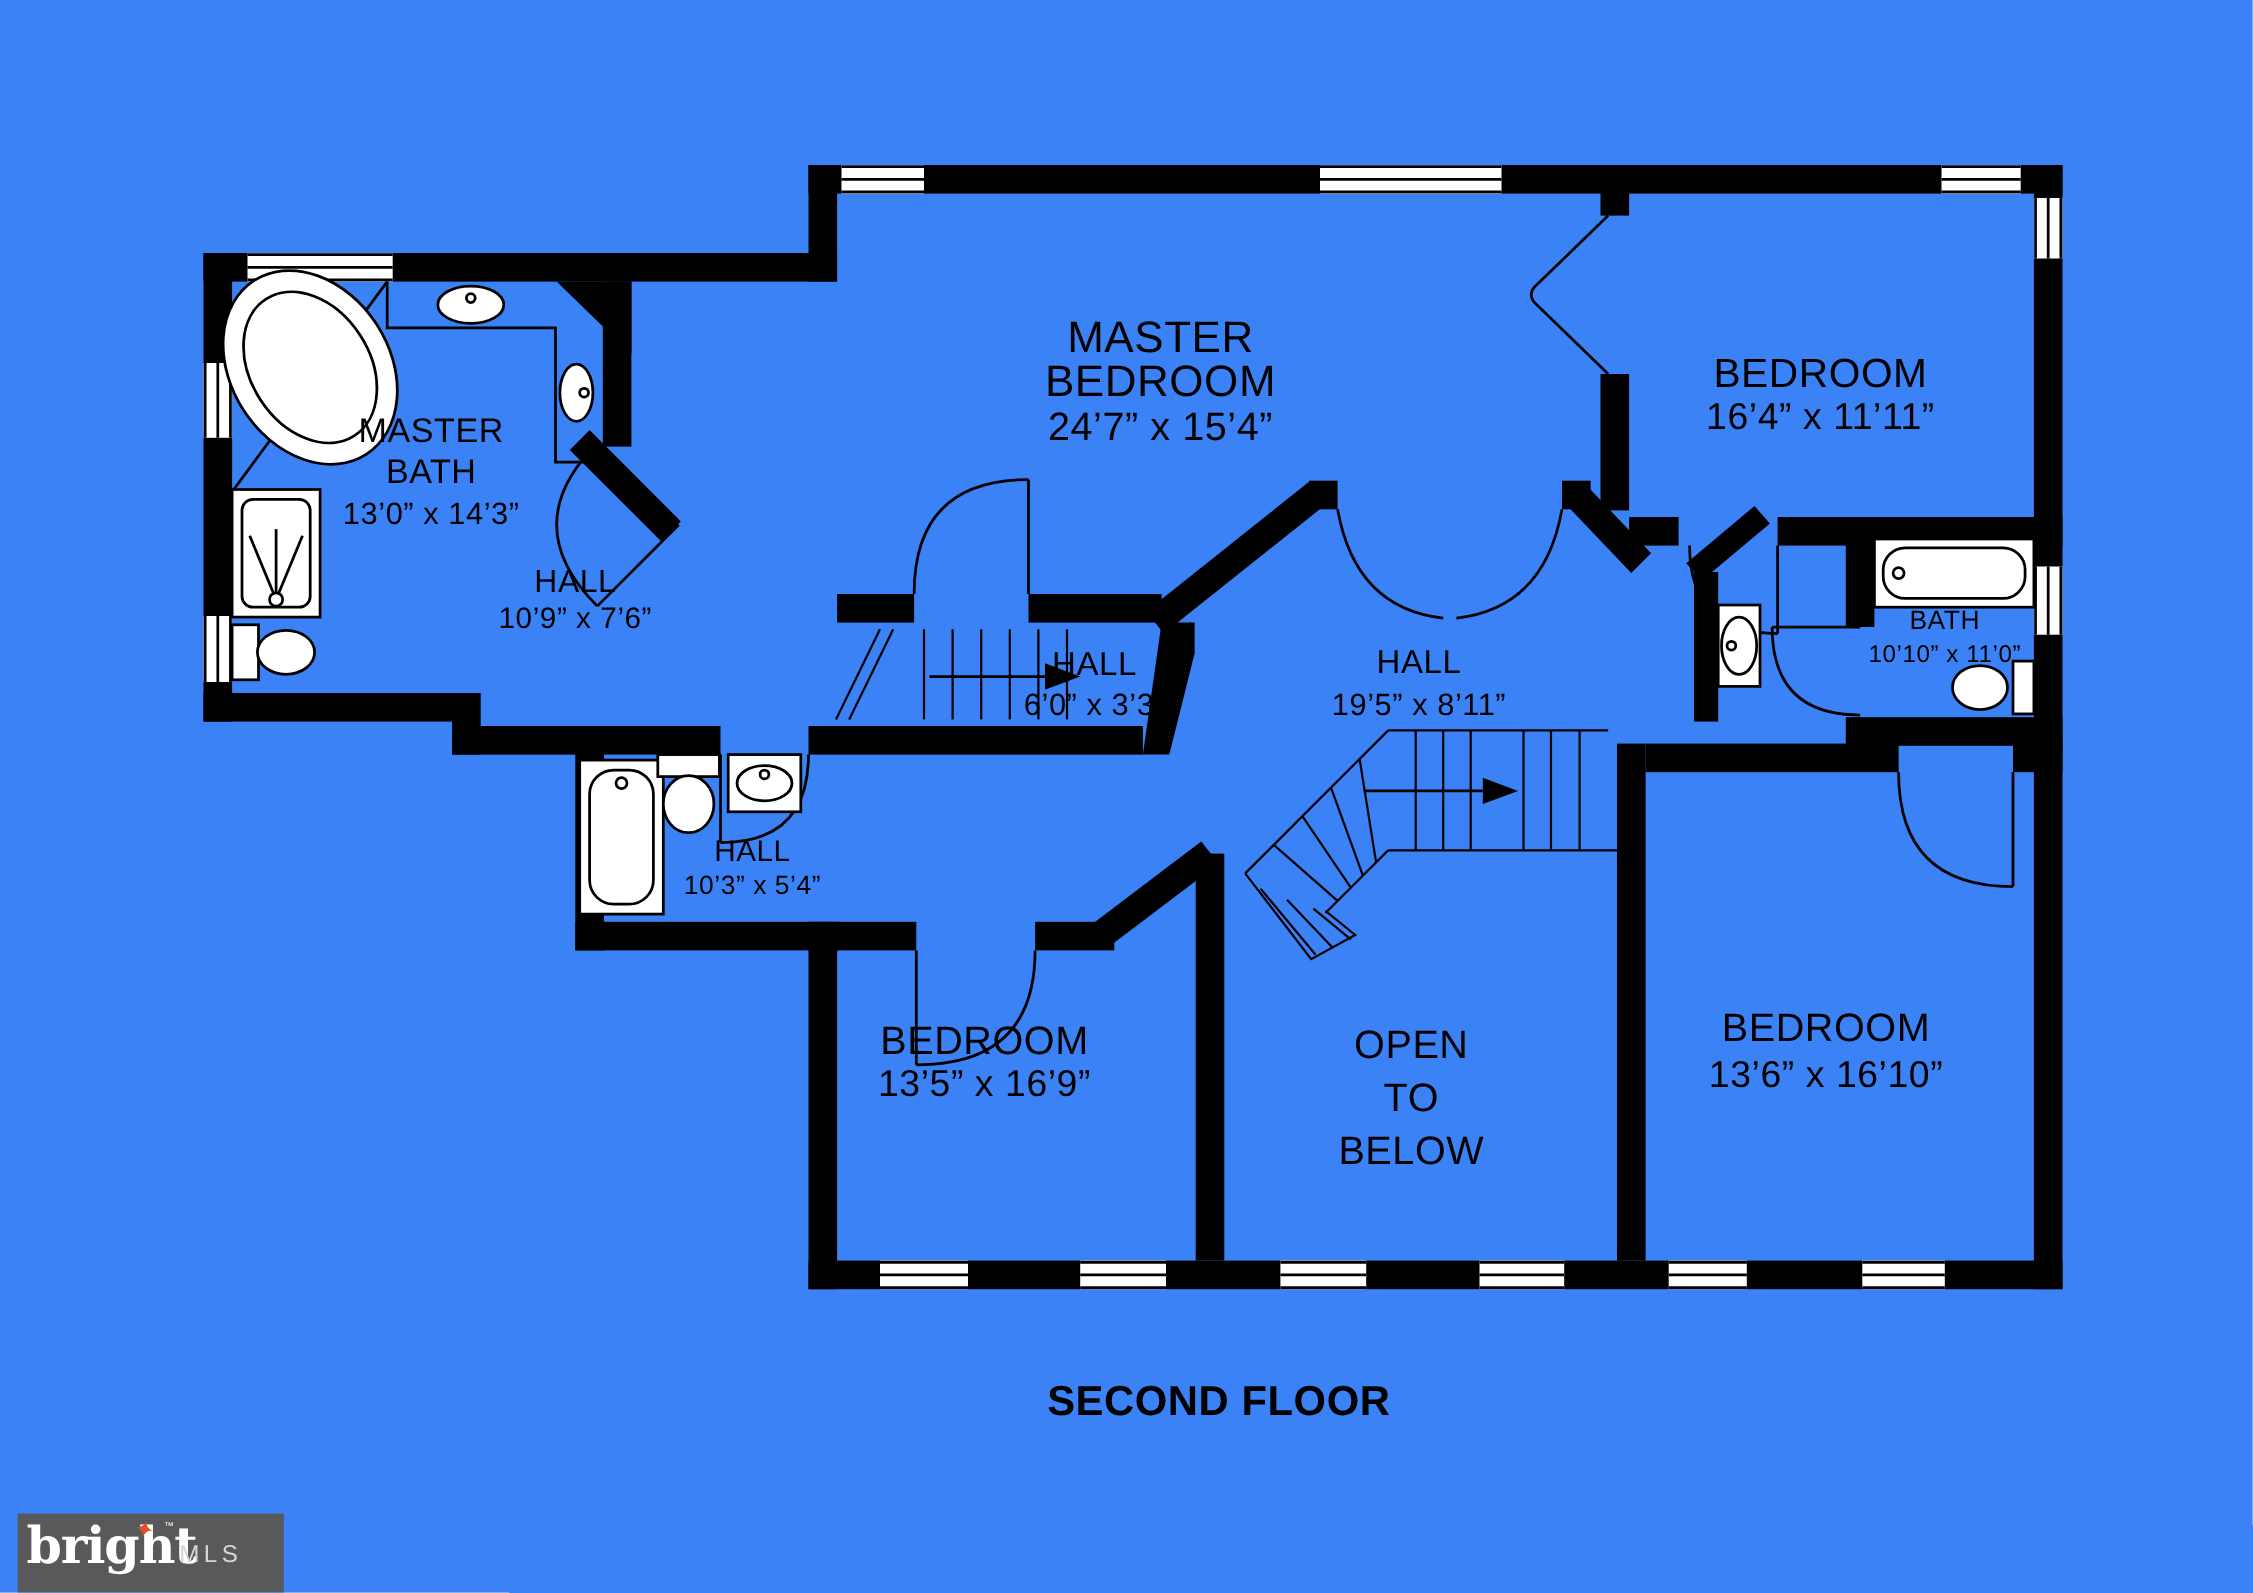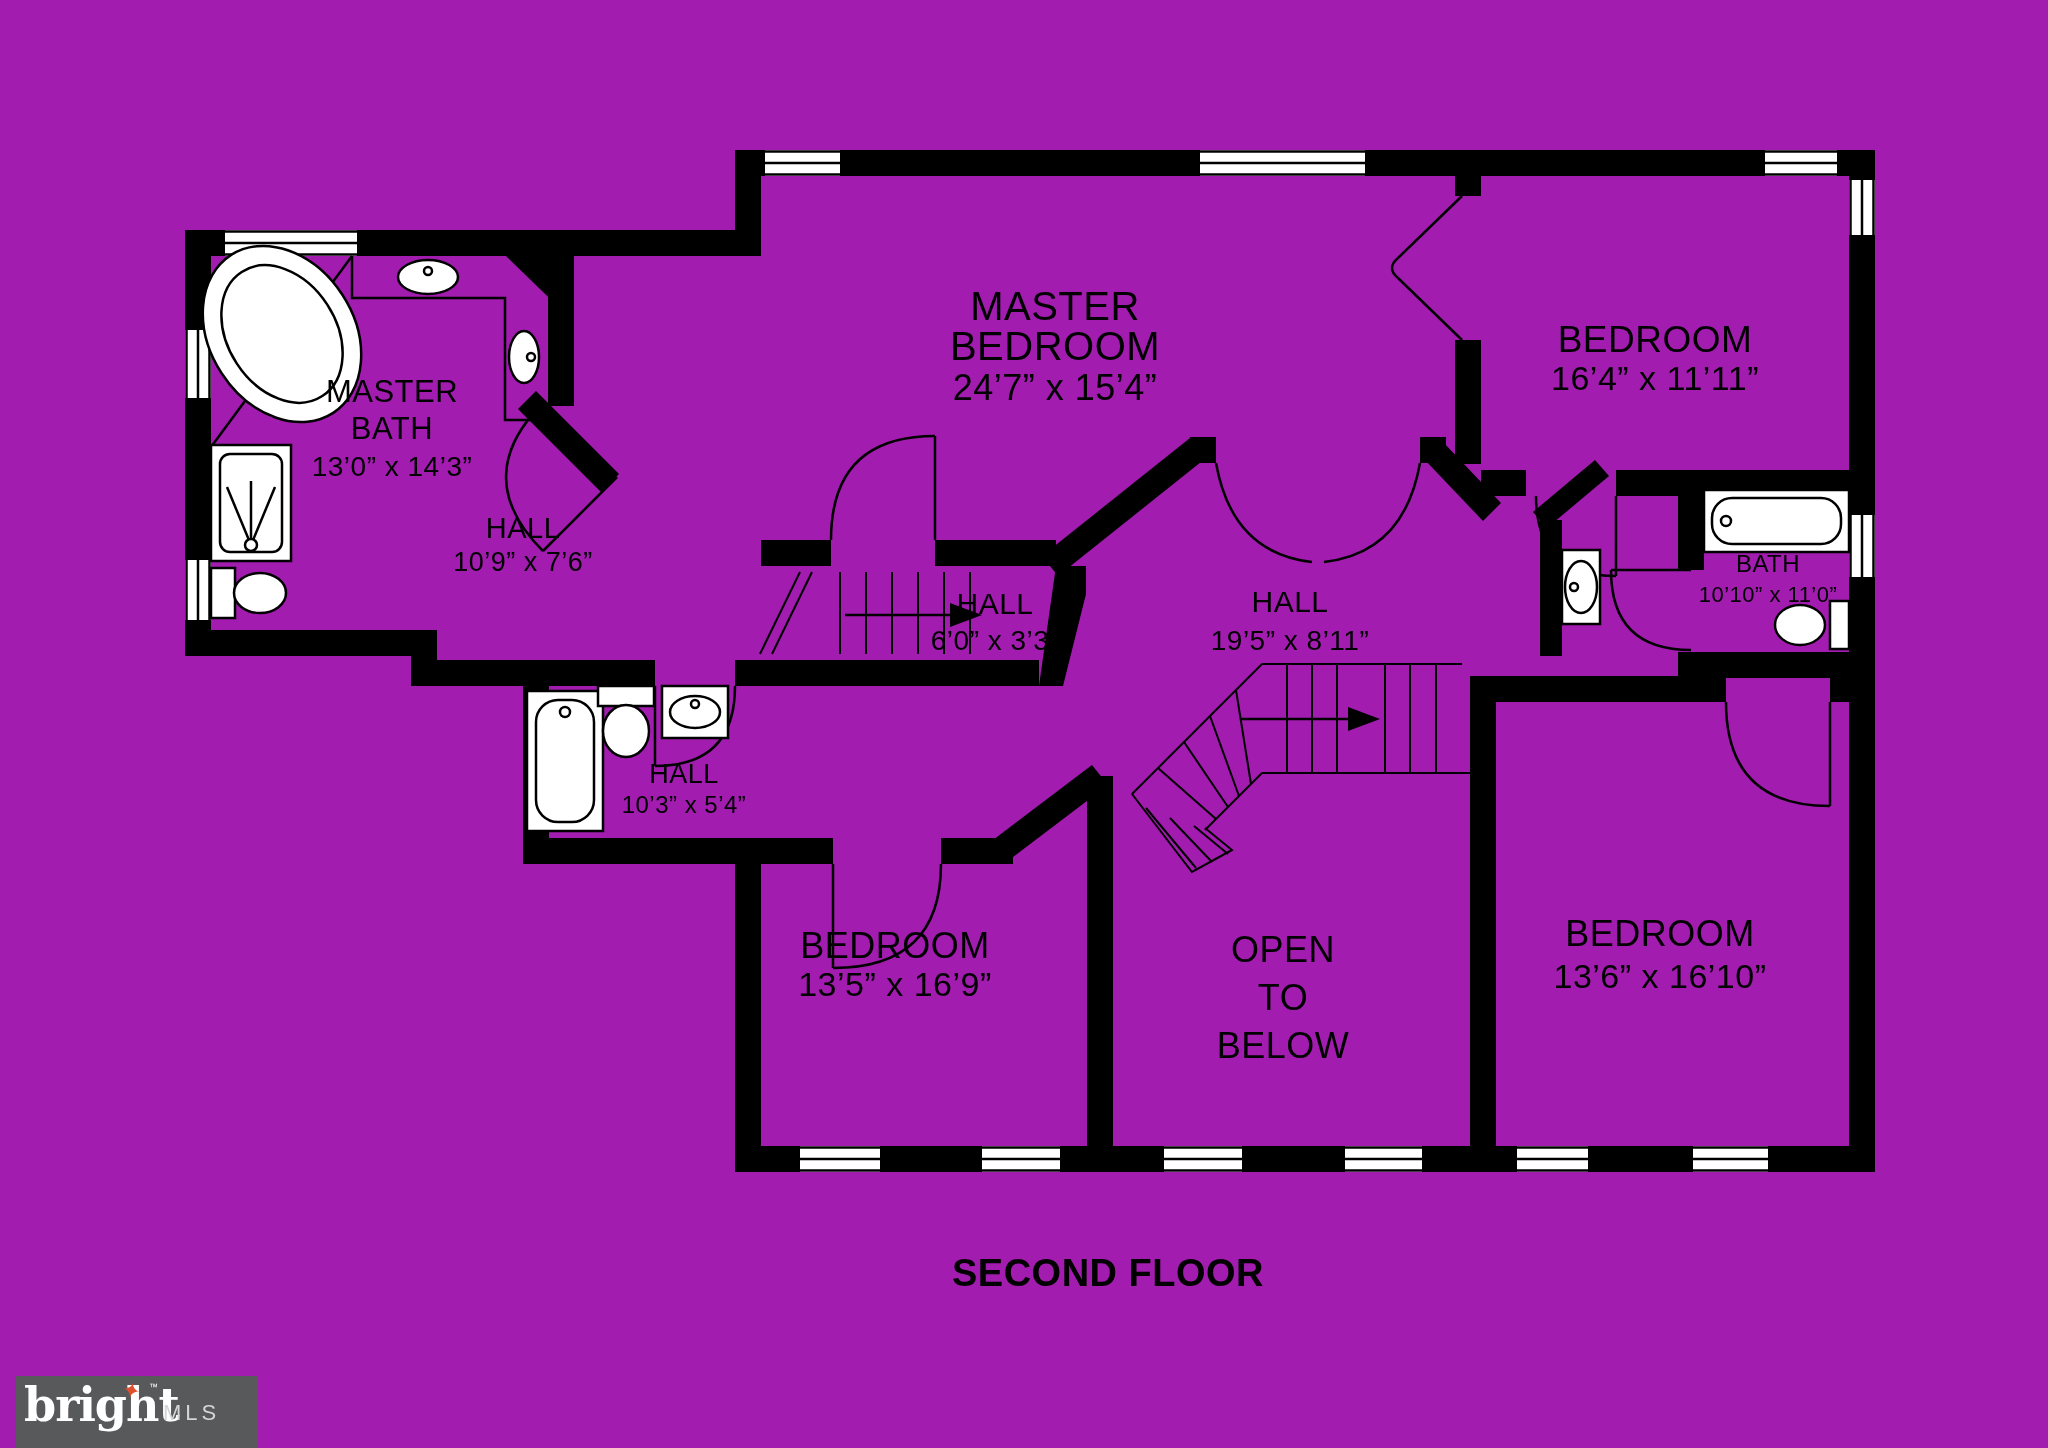--- a/index.html
+++ b/index.html
@@ -1,16 +1,16 @@
 <!DOCTYPE html>
 <html><head>
 <meta charset="utf-8">
 <style>
   html,body{margin:0;padding:0;background:#fff;}
-  .stage{position:relative;width:2048px;height:1448px;background:#a21caf;overflow:hidden;font-family:"Liberation Sans",sans-serif;}
+  .stage{position:relative;width:2048px;height:1448px;background:#3b82f6;overflow:hidden;font-family:"Liberation Sans",sans-serif;}
   .plan-svg{position:absolute;left:0;top:0;}
   text{font-family:"Liberation Sans",sans-serif;fill:#000;text-anchor:middle;letter-spacing:0.5px;}
   .cap{font-weight:bold;}
   .logo{position:absolute;left:16px;top:1376px;width:242px;height:72px;background:#58595b;}
   .logo span{position:absolute;}
   .logo-brand{left:8px;top:2px;font-family:"DejaVu Serif",serif;font-weight:bold;font-size:46px;color:#ffffff;letter-spacing:-1px;}
   .logo-star{left:106px;top:2px;font-size:22px;color:#e04f2e;transform:rotate(12deg);}
   .logo-tm{left:133px;top:6px;font-size:9px;color:#ffffff;}
   .logo-mls{left:147px;top:24px;font-size:22px;color:#d4d5d6;letter-spacing:4px;text-align:center;}
 </style>

